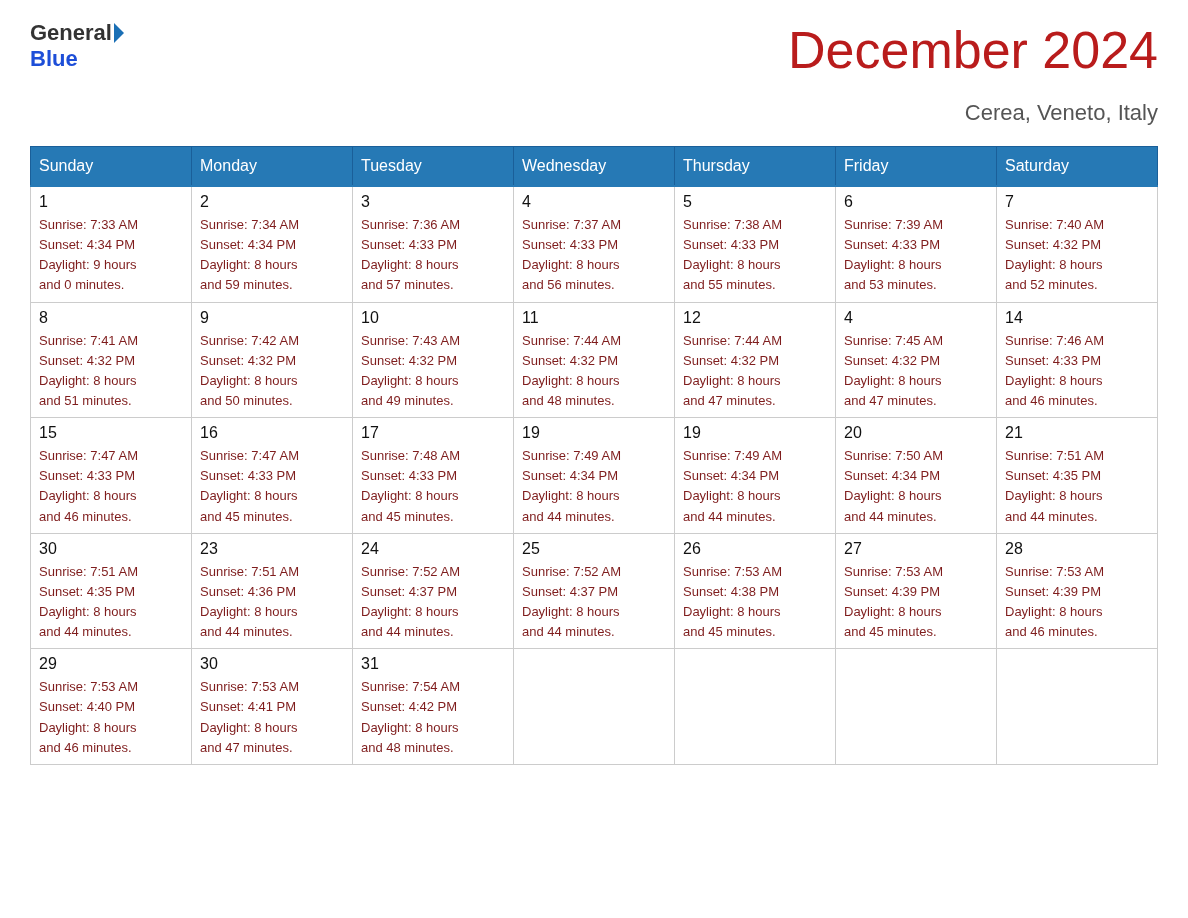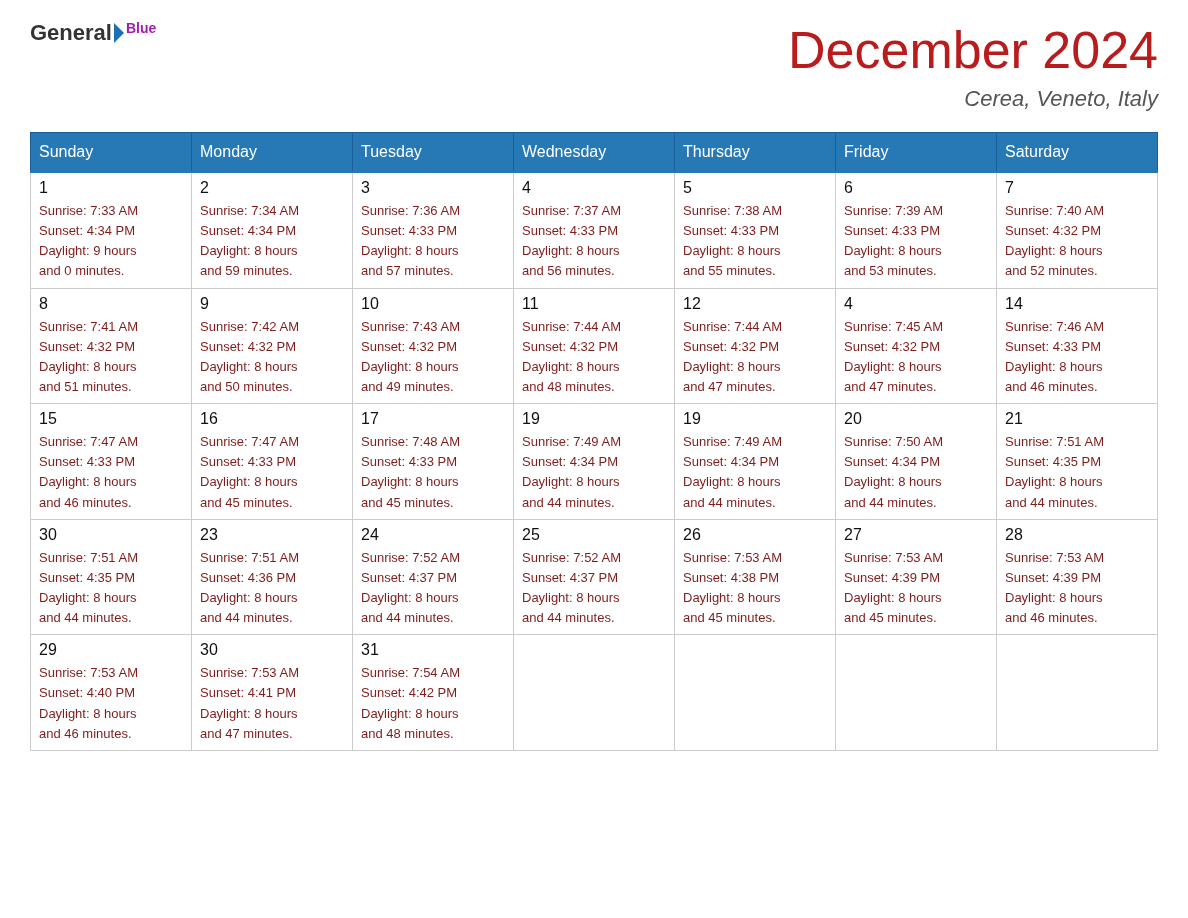--- a/index.html
+++ b/index.html
@@ -11,58 +11,57 @@
       min-height: 918px;
     }
     .header {
       display: flex;
       justify-content: space-between;
       align-items: flex-start;
       margin-bottom: 20px;
     }
     .logo {
       display: flex;
-      flex-direction: row;
+      flex-direction: column;
       align-items: flex-start;
     }
     .logo-text {
       display: flex;
       align-items: center;
       font-size: 22px;
       font-weight: bold;
       color: #333;
     }
     .logo-general { color: #333; }
     .logo-arrow {
       width: 0;
       height: 0;
       border-left: 10px solid #1a6fb5;
       border-top: 10px solid transparent;
       border-bottom: 10px solid transparent;
       display: inline-block;
       margin: 0 2px;
     }
     .logo-blue {
-      color: #a21caf;
-      font-size: 14px;
+      color: #1d4ed8;
+      font-size: 22px;
       font-weight: bold;
     }
     .title-section {
       text-align: right;
     }
     .month-title {
       font-size: 52px;
       font-weight: normal;
       color: #b91c1c;
     }
     .location {
       font-size: 22px;
       color: #555;
-      margin-top: 6px;
-      font-style: italic;
+      margin-top: 20px;
     }
     table {
       width: 100%;
       border-collapse: collapse;
       table-layout: fixed;
     }
     thead tr th {
       background-color: #2679b5;
       color: white;
       padding: 10px 8px;

